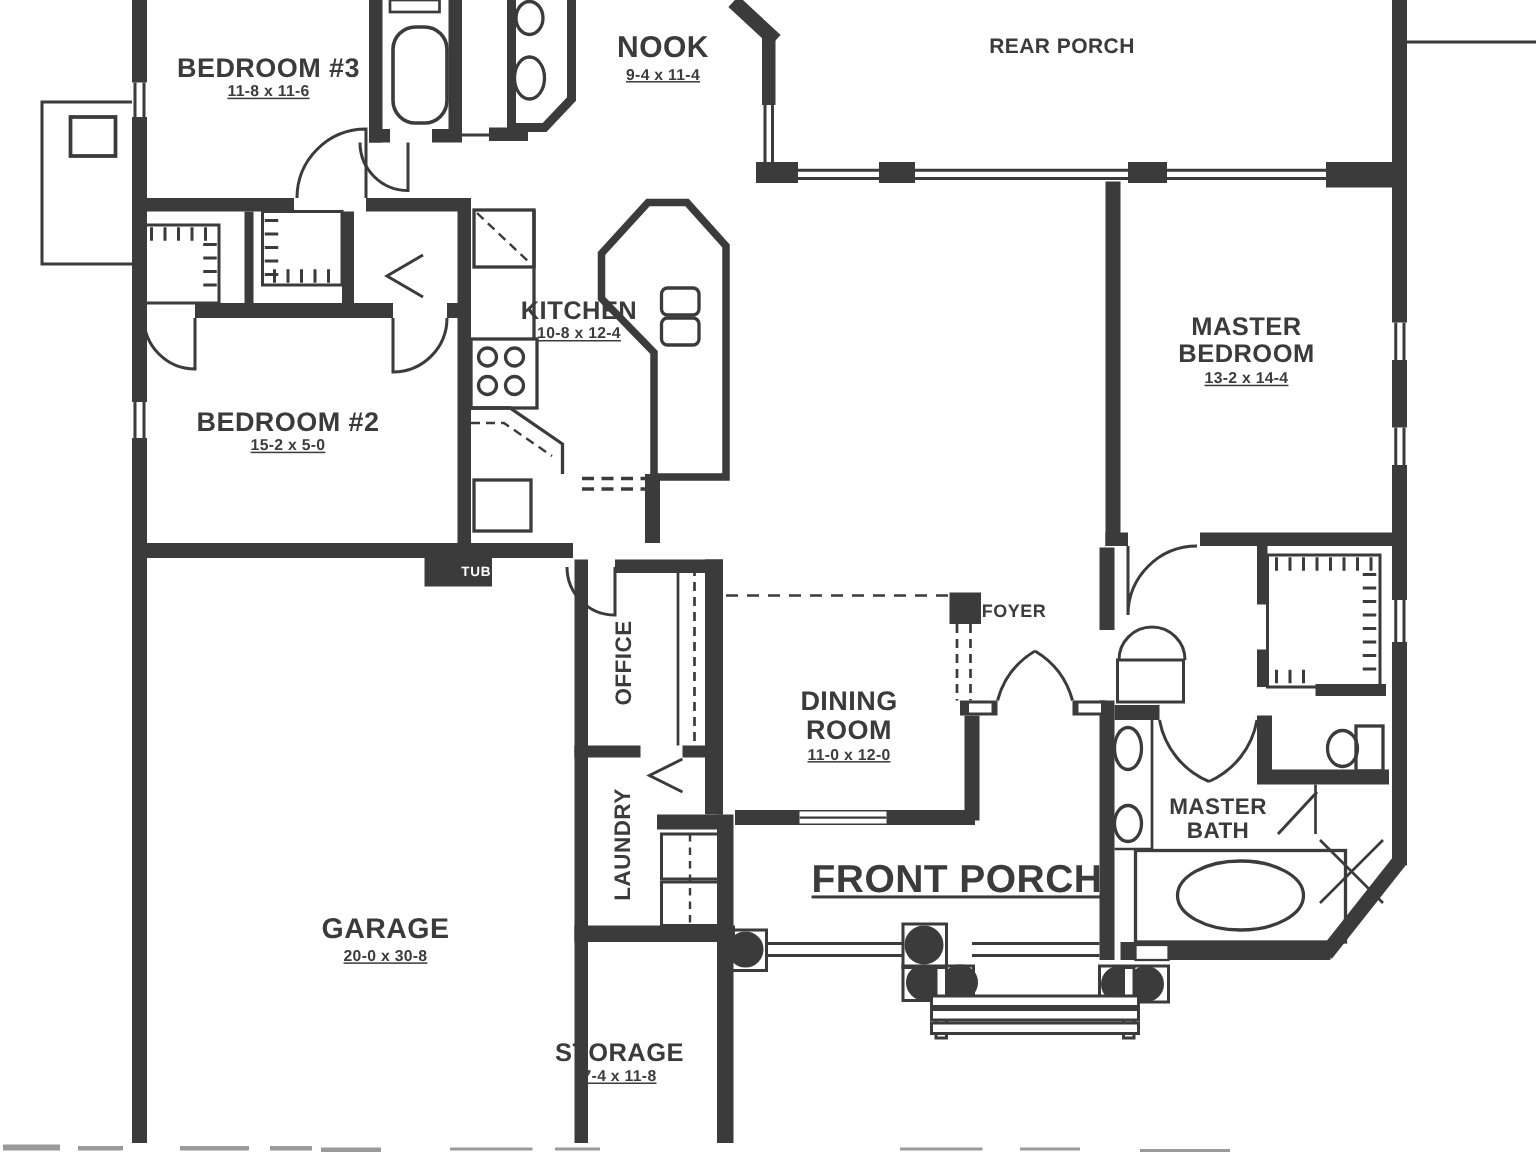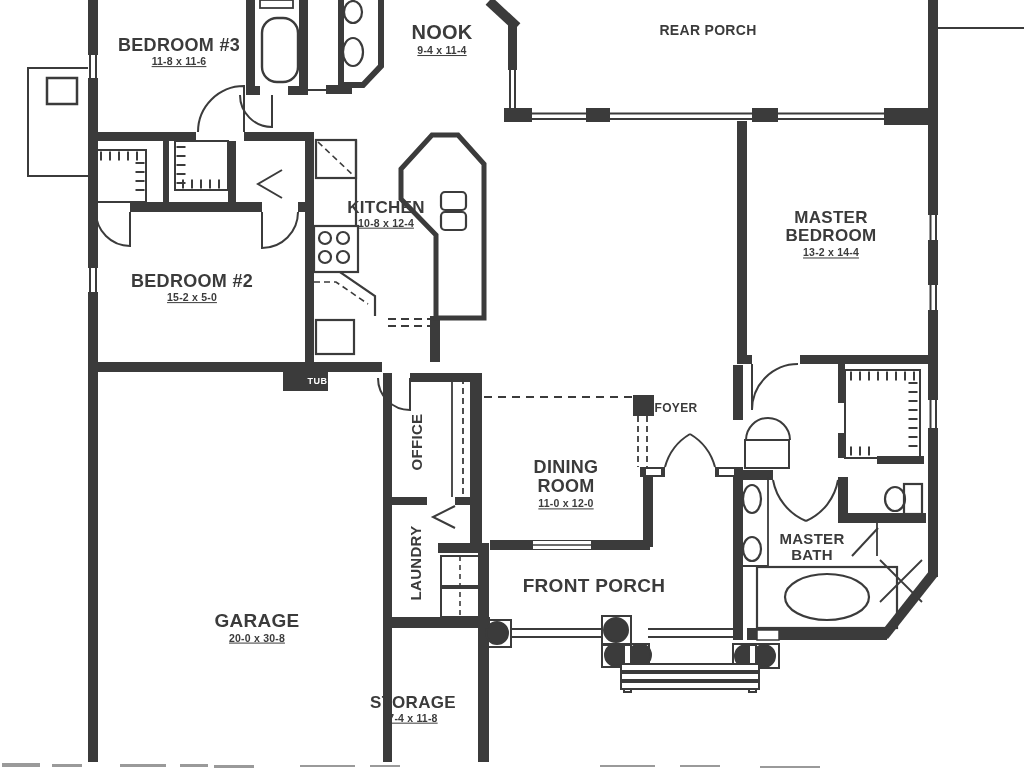--- a/index.html
+++ b/index.html
@@ -338,21 +338,21 @@
   <div class="room-label wrap" style="left:812px;top:547px;font-size:15px;width:70px;">
     <span class="nm">MASTER BATH</span>
 
   </div>
 
   <div class="room-label" style="left:257px;top:587px;font-size:19px;margin-top:40px;">
     <span class="nm">GARAGE</span>
     <span class="dm">20-0 x 30-8</span>
   </div>
 
-  <div class="room-label" style="left:594px;top:586px;font-size:19px;">
+  <div class="room-label" style="left:638px;top:586px;font-size:26px;text-decoration:underline;">
     <span class="nm">FRONT PORCH</span>
 
   </div>
 
   <div class="room-label" style="left:413px;top:709px;font-size:17px;">
     <span class="nm">STORAGE</span>
     <span class="dm">7-4 x 11-8</span>
   </div>
 
   <div class="tub-box">TUB</div>

